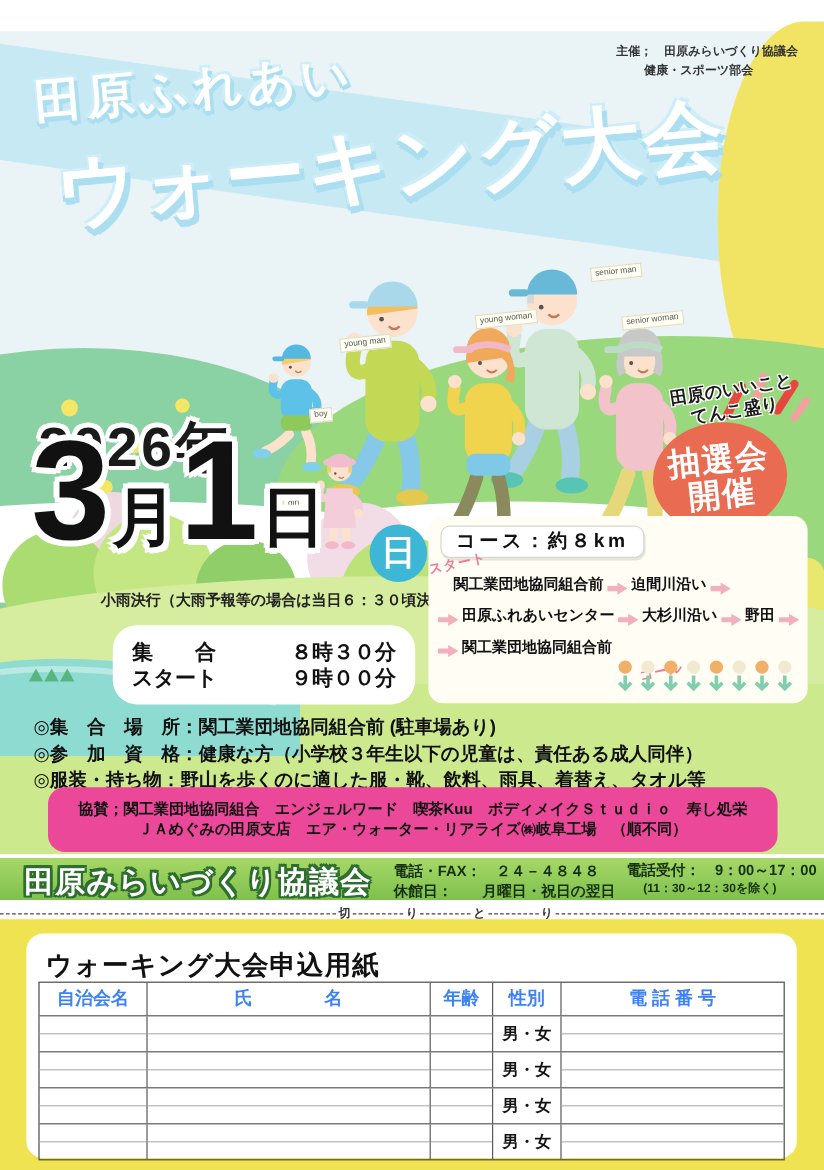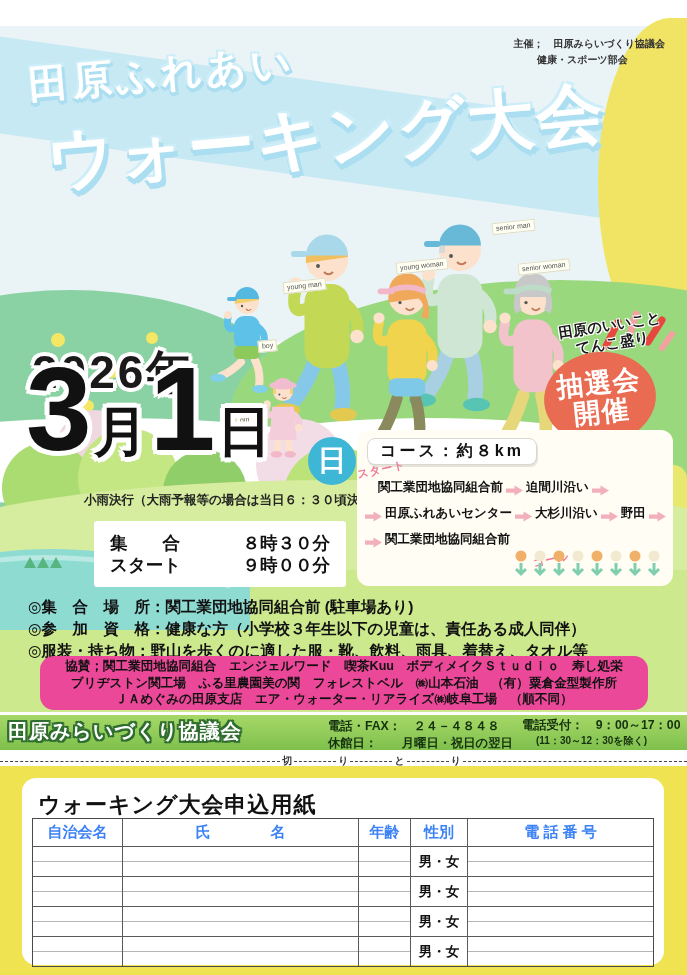--- a/index.html
+++ b/index.html
@@ -28,21 +28,21 @@
     text-shadow:3px 3px 0 #fff,-3px -3px 0 #fff,3px -3px 0 #fff,-3px 3px 0 #fff,0 4px 0 #fff,0 -4px 0 #fff,4px 0 0 #fff,-4px 0 0 #fff;}
   .bigdate{left:26px;top:358px;display:flex;align-items:flex-end;color:#111;font-weight:900;
     text-shadow:4px 4px 0 #fff,-4px -4px 0 #fff,4px -4px 0 #fff,-4px 4px 0 #fff,0 5px 0 #fff,0 -5px 0 #fff,5px 0 0 #fff,-5px 0 0 #fff;}
   .bigdate .num{font-size:118px;line-height:.88;}
   .bigdate .kan{font-size:54px;line-height:1;margin:0 2px 4px 2px;}
   .weekday{left:308px;top:437px;width:48px;height:48px;border-radius:50%;background:#3eb7d7;color:#fff;
     display:flex;align-items:center;justify-content:center;font-size:29px;font-weight:900;}
   .rain-note{left:84px;top:492px;font-size:12.5px;font-weight:bold;color:#222;}
 
   
-  .schedule{left:94px;top:521px;width:252px;height:66px;background:#fff;border-radius:3px;
+  .schedule{left:94px;top:521px;width:252px;height:66px;background:#fff;border-radius:20px;
     display:flex;flex-direction:column;justify-content:center;gap:1px;padding:0 16px;box-sizing:border-box;}
   .schedule .row{display:flex;justify-content:space-between;font-size:17.5px;font-weight:900;color:#111;line-height:1.15;}
 
   
   .lottery-tagline{left:536px;top:316px;width:150px;text-align:center;transform:rotate(-9deg);
     font-size:14.5px;font-weight:900;color:#1a1a1a;line-height:1.25;
     text-shadow:1px 1px 0 #fff,-1px -1px 0 #fff,1px -1px 0 #fff,-1px 1px 0 #fff;}
   .lottery-circle{left:544px;top:352px;width:112px;height:92px;border-radius:50%;background:#e96b51;
     display:flex;flex-direction:column;align-items:center;justify-content:center;transform:rotate(-6deg);}
   .lottery-circle div{color:#fff;font-size:27px;font-weight:900;line-height:1.08;letter-spacing:1px;}
@@ -64,21 +64,21 @@
   .info .line{font-size:15.5px;font-weight:900;color:#111;line-height:1.42;white-space:nowrap;}
 
   
   .sponsors{left:40px;top:656px;width:608px;height:54px;background:#ec4899;border-radius:14px;
     display:flex;flex-direction:column;justify-content:center;text-align:center;}
   .sponsors div{font-size:12.6px;font-weight:bold;color:#111;line-height:1.34;white-space:nowrap;}
 
   
   .footerbar{left:0;top:712px;width:687px;height:38px;background:linear-gradient(#a6d867,#7fc04d);
     border-top:3px solid #fff;box-sizing:border-box;}
-  .org-name{position:absolute;left:8px;top:3px;font-size:20px;font-weight:900;color:#fff;letter-spacing:1px;
+  .org-name{position:absolute;left:20px;top:3px;font-size:25px;font-weight:900;color:#fff;letter-spacing:1px;
     text-shadow:2px 2px 0 #2f6e2f,-2px -2px 0 #2f6e2f,2px -2px 0 #2f6e2f,-2px 2px 0 #2f6e2f,0 2px 0 #2f6e2f,0 -2px 0 #2f6e2f,2px 0 0 #2f6e2f,-2px 0 0 #2f6e2f;}
   .contact1{position:absolute;left:328px;top:3px;font-size:12.3px;font-weight:bold;color:#15310f;line-height:1.35;}
   .contact2{position:absolute;left:522px;top:3px;font-size:12.3px;font-weight:bold;color:#15310f;line-height:1.3;}
   .contact2 .small{font-size:10px;padding-left:14px;}
 
   
   .cutstrip{left:0;top:750px;width:687px;height:16px;background:#fff;}
   .cutline{position:absolute;left:0;top:4px;width:687px;display:flex;align-items:center;}
   .cutline .dash{border-top:1.6px dashed #444;height:0;}
   .cutline .d-left{flex:1.25;}
@@ -389,21 +389,20 @@
     <div class="line">
       <span>◎参　加　資　格：</span><span>健康な方（小学校３年生以下の児童は、責任ある成人同伴）</span>
     </div>
     <div class="line">
       <span>◎服装・持ち物：</span><span>野山を歩くのに適した服・靴、飲料、雨具、着替え、タオル等</span>
     </div>
   </div>
 
   <div class="abs sponsors">
     <div>協賛；関工業団地協同組合　エンジェルワード　喫茶Kuu　ボディメイクＳｔｕｄｉｏ　寿し処栄</div>
-    <div>ブリヂストン関工場　ふる里農園美の関　フォレストベル　㈱山本石油　（有）粟倉金型製作所</div>
     <div>ＪＡめぐみの田原支店　エア・ウォーター・リアライズ㈱岐阜工場　（順不同）</div>
   </div>
 
   <div class="abs footerbar">
     <div class="org-name">田原みらいづくり協議会</div>
     <div class="contact1">
       <div>電話・FAX：　２４－４８４８</div>
       <div>休館日：　　月曜日・祝日の翌日</div>
     </div>
     <div class="contact2">

